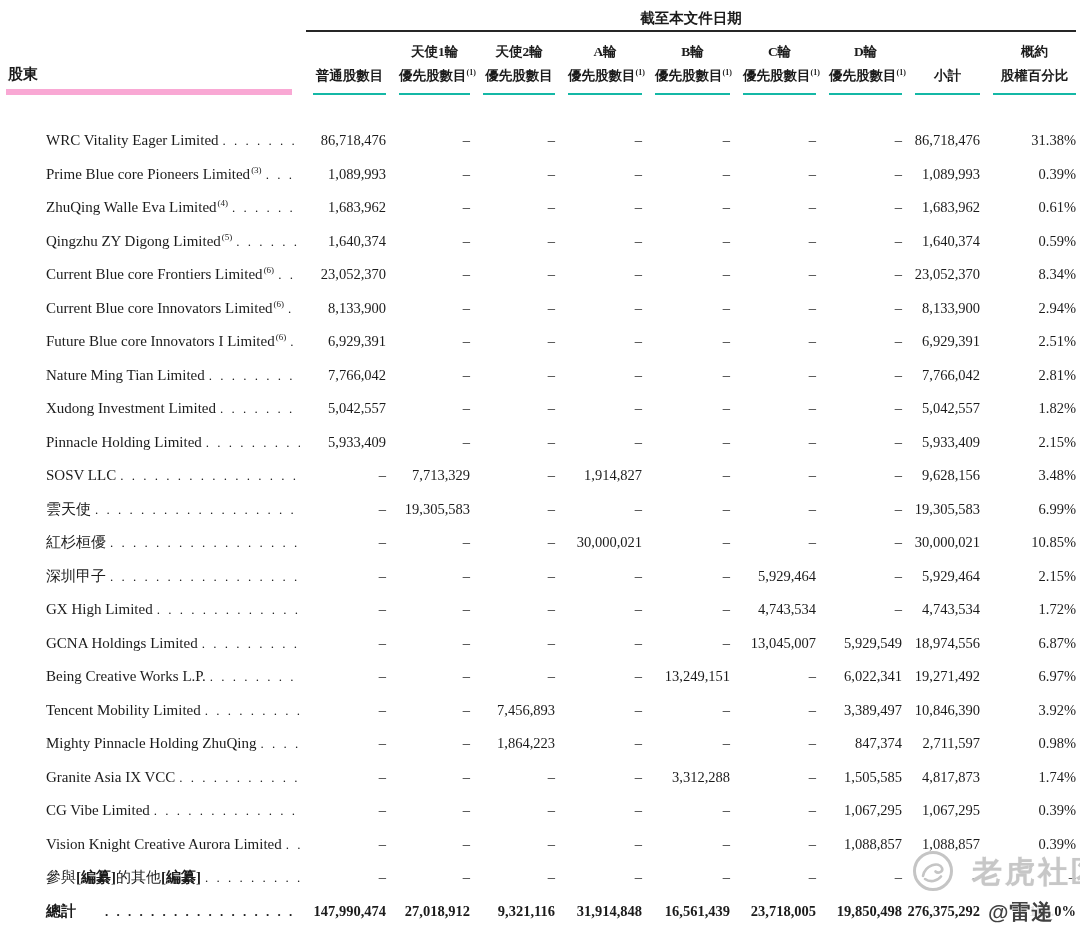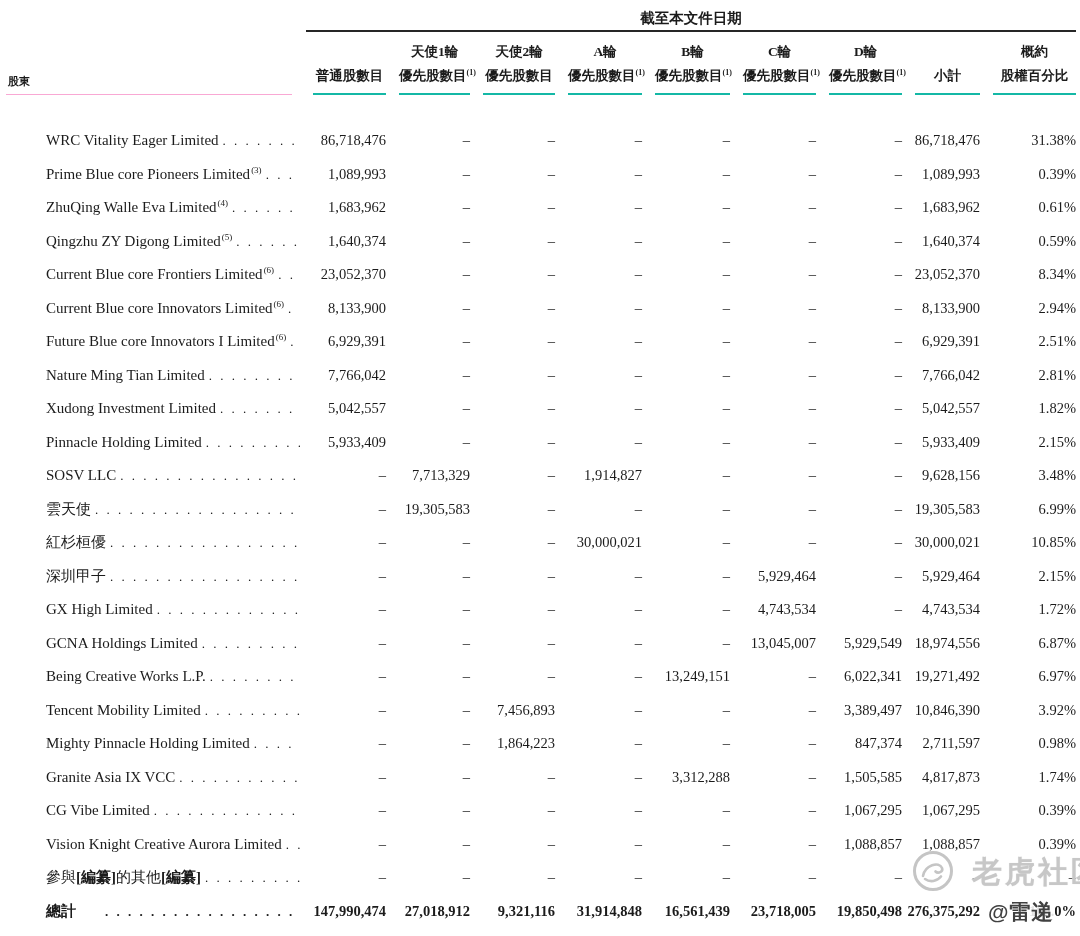--- a/index.html
+++ b/index.html
@@ -6,21 +6,21 @@
   .page{position:relative;width:1080px;height:936px;background:#ffffff;overflow:hidden;
         font-family:"Liberation Serif","DejaVu Serif",serif;color:#1b1b1b;margin:0 auto;}
   .sheet{position:absolute;left:0;top:0;right:0;bottom:0;padding:8px 4px 0 6px;}
   .grid{display:grid;grid-template-columns:294px 86px 84px 85px 87px 88px 86px 86px 78px 96px;}
   
   .daterow .spacer{grid-column:1/2;}
   .datecell{grid-column:2/11;text-align:center;font-weight:bold;font-size:14.5px;line-height:20px;
             padding-bottom:2px;border-bottom:2px solid #262626;margin-left:6px;}
   
   .headrow{align-items:end;margin-top:8px;}
-  .hname{font-weight:bold;font-size:11px;border-bottom:1px solid #f9a8d4;margin-right:8px;
+  .hname{font-weight:bold;font-size:15px;border-bottom:6px solid #f9a8d4;margin-right:8px;
          padding:0 0 5px 2px;align-self:end;}
   .hcell{font-weight:bold;font-size:13.5px;text-align:center;border-bottom:2px solid #14b8a6;
          margin-left:13px;padding-bottom:5px;line-height:24px;align-self:end;white-space:nowrap;}
   .hcell .l1,.hcell .l2{display:block;}
   sup.hsup{font-size:8px;line-height:0;}
   
   .tbody{padding-top:29px;}
   .trow{height:33.5px;align-items:center;}
   .namecell{display:flex;align-items:baseline;overflow:hidden;white-space:nowrap;
             font-size:15px;padding-left:2px;margin-left:38px;}
@@ -357,21 +357,21 @@
           <div class="vcell">7,456,893</div>
           <div class="vcell">–</div>
           <div class="vcell">–</div>
           <div class="vcell">–</div>
           <div class="vcell">3,389,497</div>
           <div class="vcell">10,846,390</div>
           <div class="vcell">3.92%</div>
         </div>
         <div class="grid trow">
           <div class="namecell">
-            <span class="nm">Mighty Pinnacle Holding Limited</span>
+            <span class="nm">Mighty Pinnacle Holding ZhuQing</span>
             <span class="leader">. . . . . . . . . . . . . . . . . . . . . . . . . . . . . . . . . . . . . . . . . . . . . . . . . . . . . . . . . . . . . . . . . . . . . . </span>
           </div>
           <div class="vcell">–</div>
           <div class="vcell">–</div>
           <div class="vcell">1,864,223</div>
           <div class="vcell">–</div>
           <div class="vcell">–</div>
           <div class="vcell">–</div>
           <div class="vcell">847,374</div>
           <div class="vcell">2,711,597</div>

